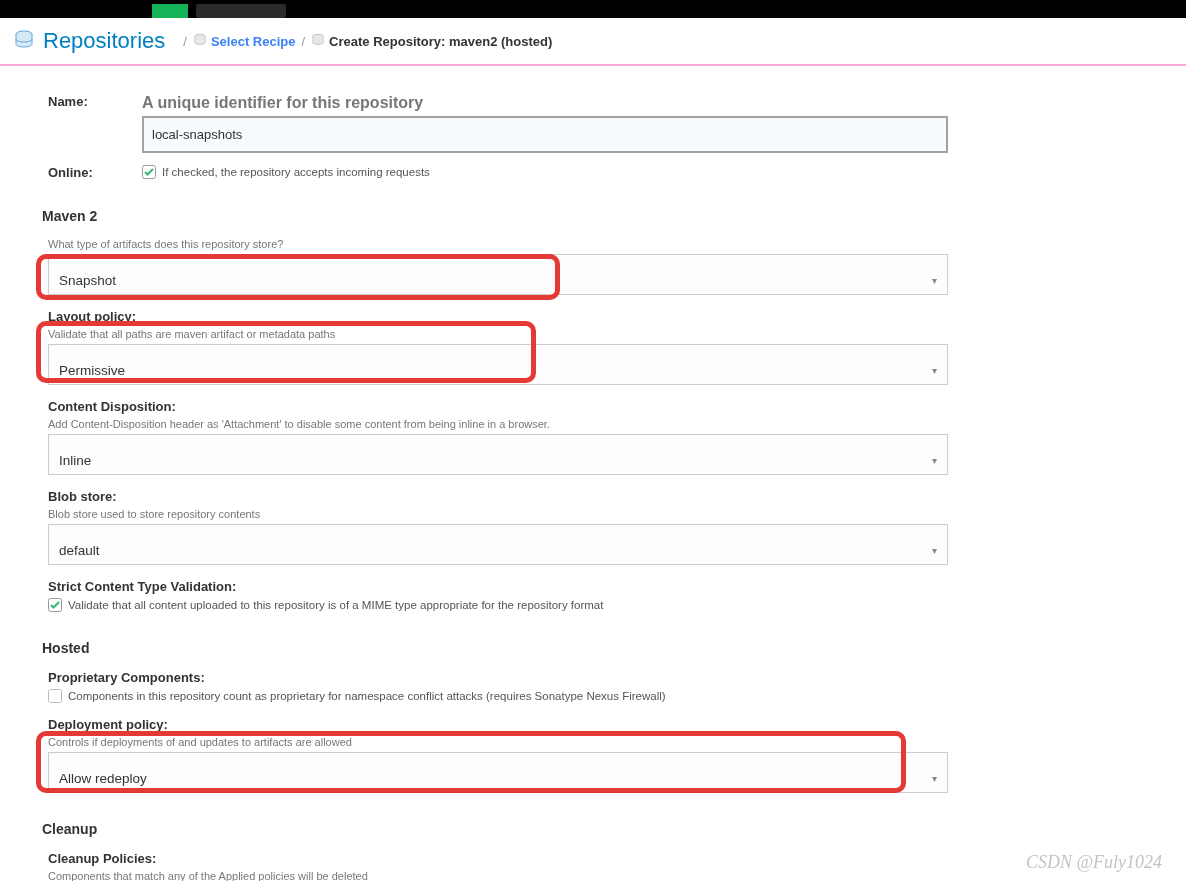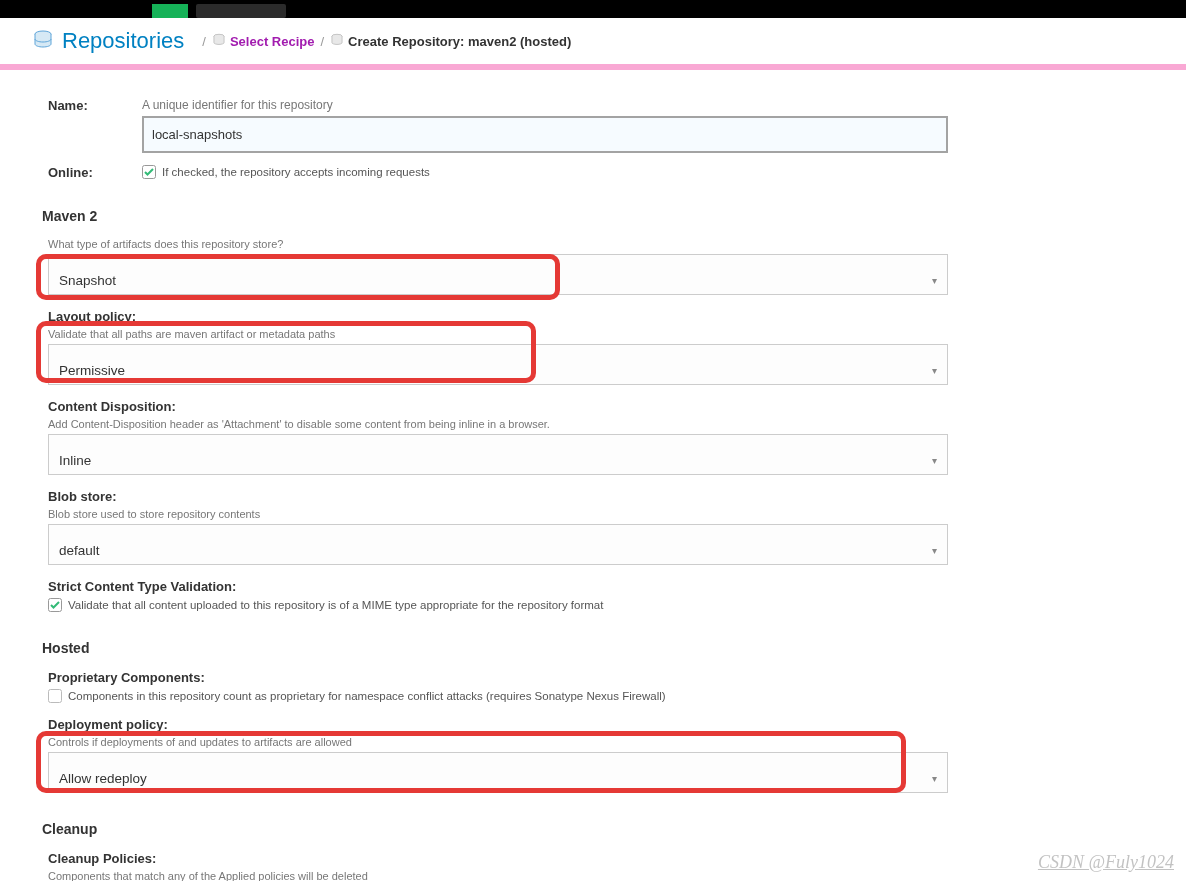--- a/index.html
+++ b/index.html
@@ -25,51 +25,51 @@
   .topbar .tool {
     margin-left: 8px;
     height: 14px;
     width: 90px;
     background: #2b2b2b;
     border-radius: 2px;
   }
   .breadcrumb {
     display: flex;
     align-items: center;
-    padding: 10px 16px 10px 32px;
-    border-bottom: 6px solid #f9a8d4;
+    padding: 10px 16px 10px 13px;
+    border-bottom: 2px solid #f9a8d4;
     background: #fff;
     font-size: 13px;
     color: #333;
   }
   .breadcrumb .db-icon {
     margin-right: 8px;
   }
   .breadcrumb h1 {
     font-size: 22px;
     font-weight: 500;
     color: #0081c2;
     margin-right: 12px;
   }
   .breadcrumb .sep { color: #999; margin: 0 6px; }
-  .breadcrumb a { color: #a21caf; font-weight: 600; text-decoration: none; cursor: pointer; }
+  .breadcrumb a { color: #3b82f6; font-weight: 600; text-decoration: none; cursor: pointer; }
   .breadcrumb .current { color: #333; font-weight: 600; }
   .breadcrumb .mini-db { vertical-align: -2px; margin-right: 4px; }
 
   .page {
     padding: 28px 36px 28px 36px;
     position: relative;
     border-top: 0;
     margin-left: 12px;
   }
 
   .row { display: flex; align-items: flex-start; margin-bottom: 12px; }
   .row .lab { width: 94px; font-weight: 700; color: #333; font-size: 13px; padding-top: 0; }
   .row .val { flex: 1; }
-  .row .help { font-size: 12px; color: #777; margin-bottom: 4px; }
+  .row .help { font-size: 16px; color: #777; margin-bottom: 4px; font-weight: bold; }
 
   .text-input {
     width: 100%;
     max-width: 806px;
     border: 2px solid #a3a3a3;
     background: #f6fbff;
     padding: 9px 8px;
     font-size: 13px;
     color: #333;
     outline: none;
@@ -110,28 +110,27 @@
     pointer-events: none;
   }
 
   .hl { position: relative; }
 
   .cleanup-cols { display: flex; gap: 40px; margin-top: 8px; max-width: 900px; }
   .cleanup-col { flex: 1; font-size: 13px; color: #333; }
 
   .watermark {
     position: fixed;
-    right: 12px;
+    right: 24px;
     bottom: 8px;
     color: rgba(120,120,120,0.45);
     font-style: italic;
     font-size: 18px;
     font-family: Georgia, serif;
     pointer-events: none;
-    text-decoration: underline;
   }
 </style>
 </head>
 <body>
 
 <div class="topbar">
   <div class="tab"></div>
   <div class="tool"></div>
 </div>
 

